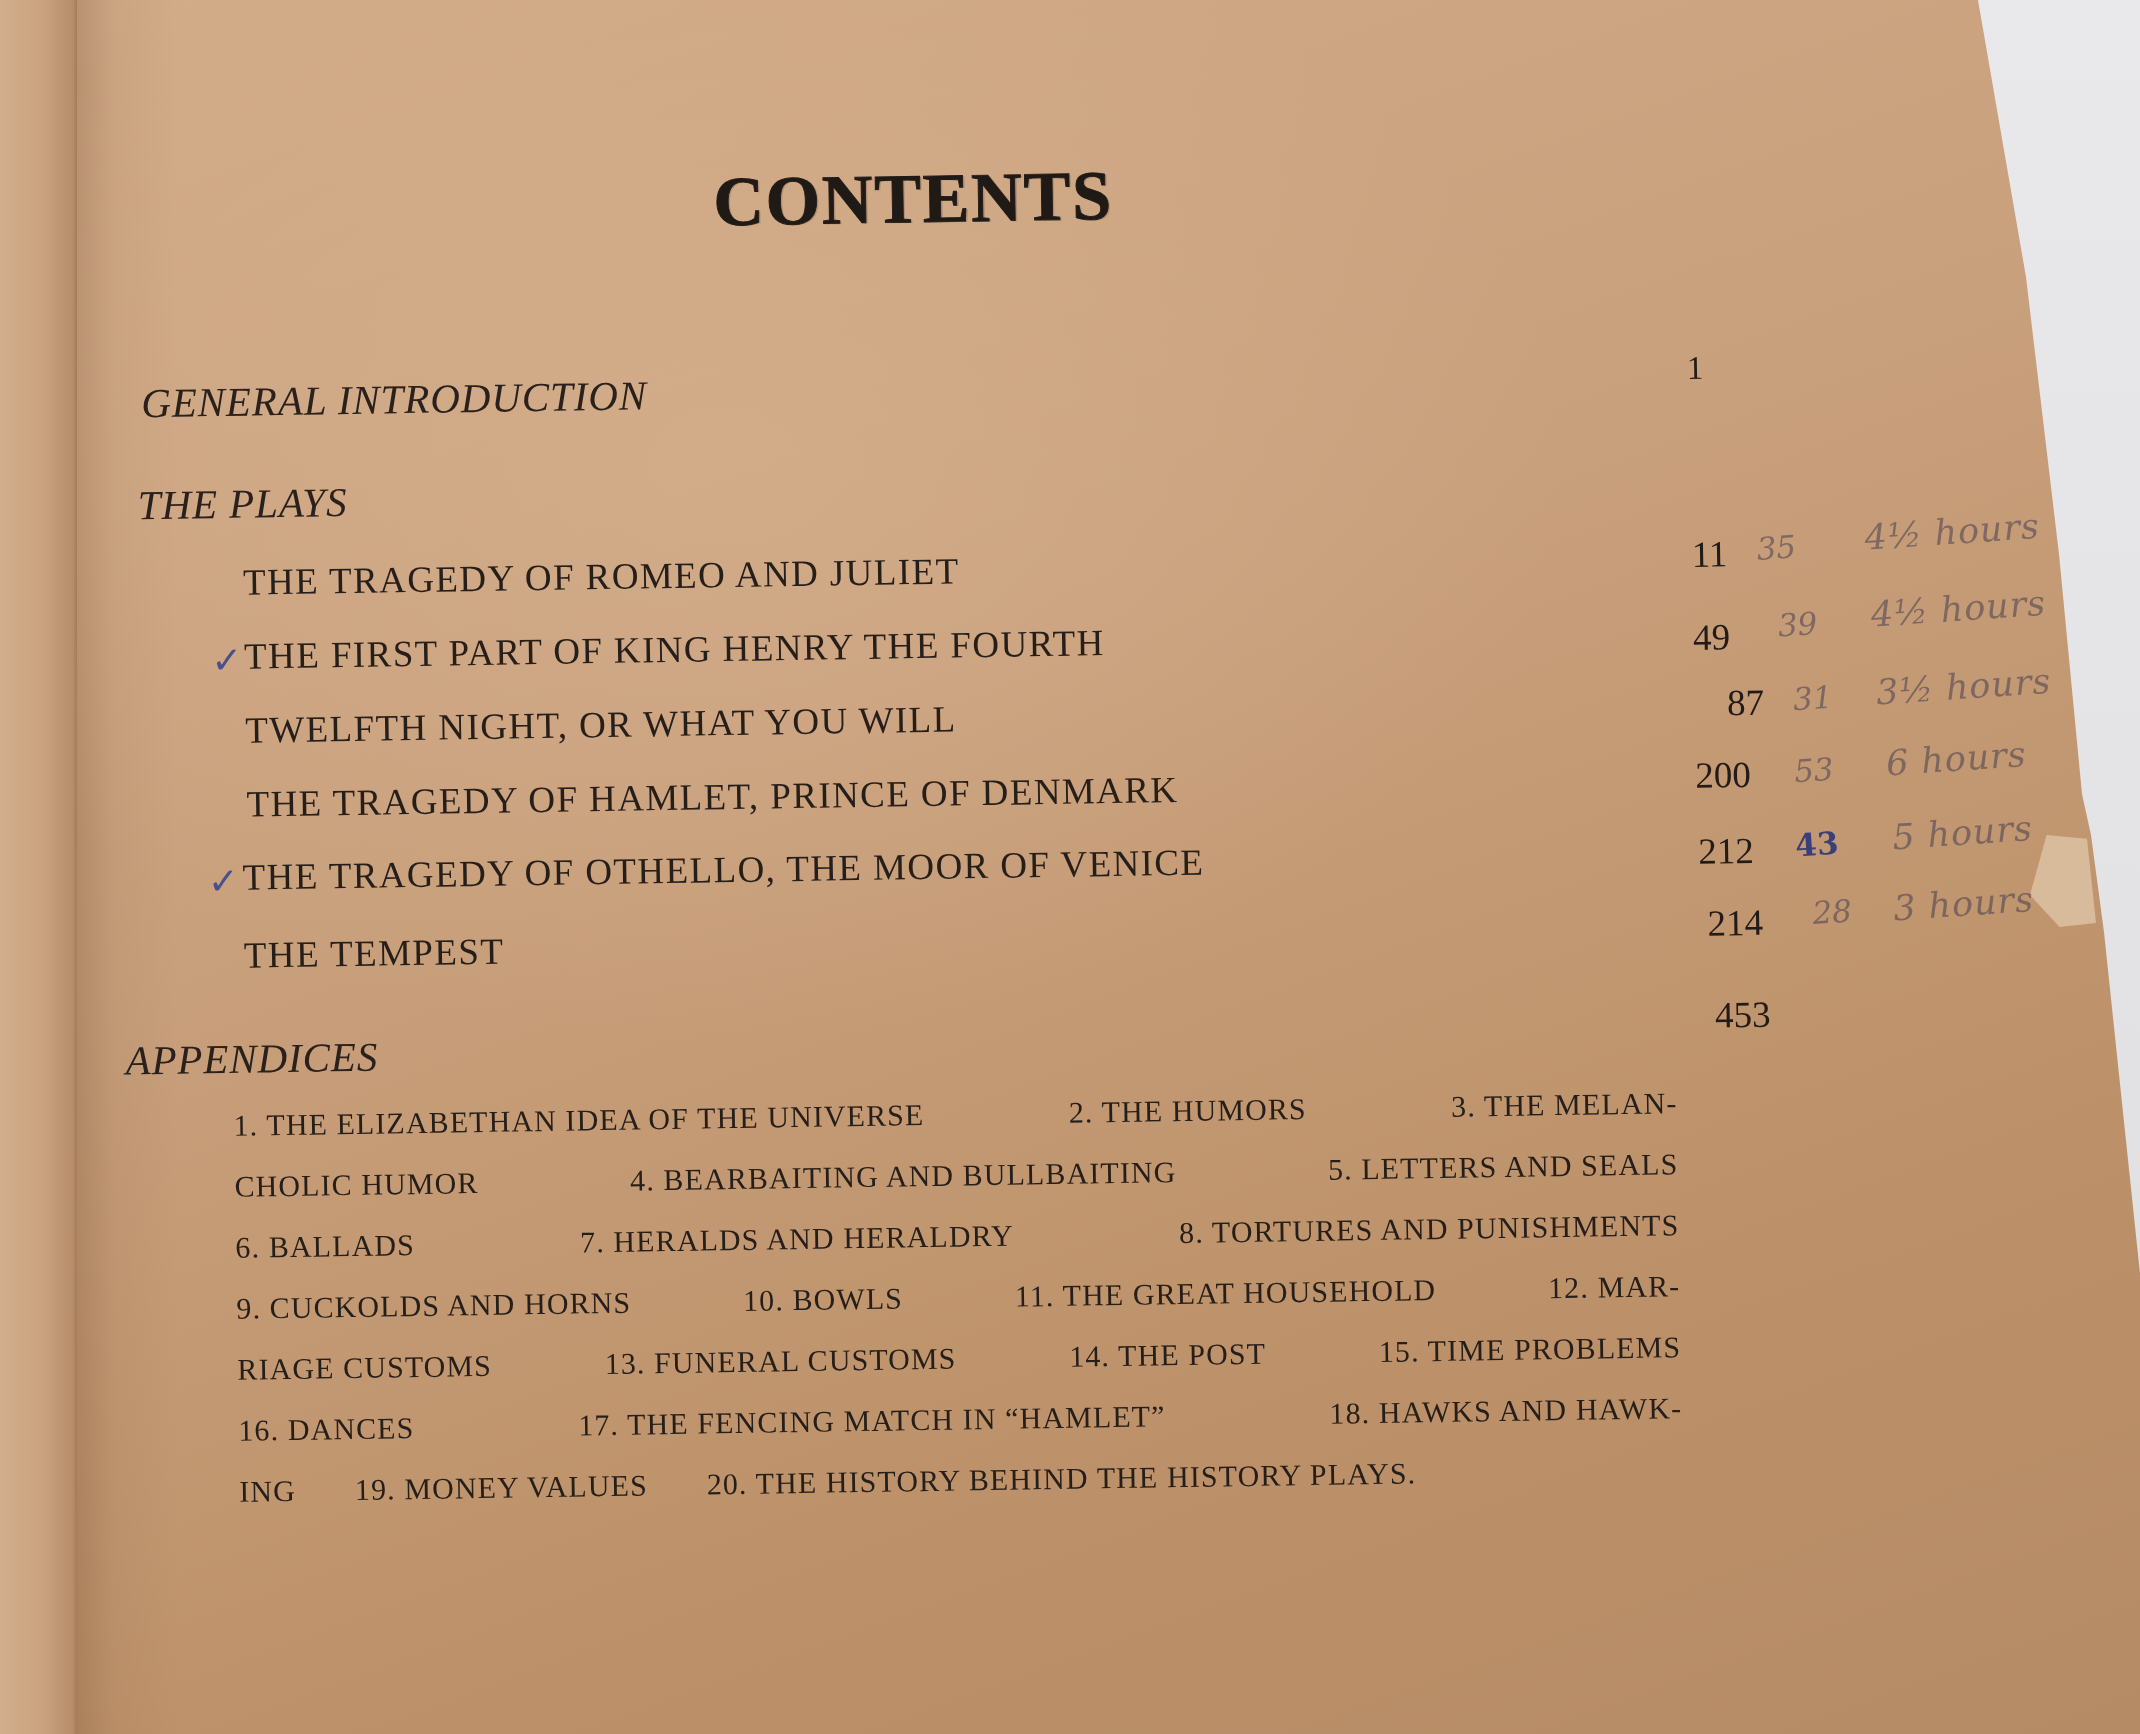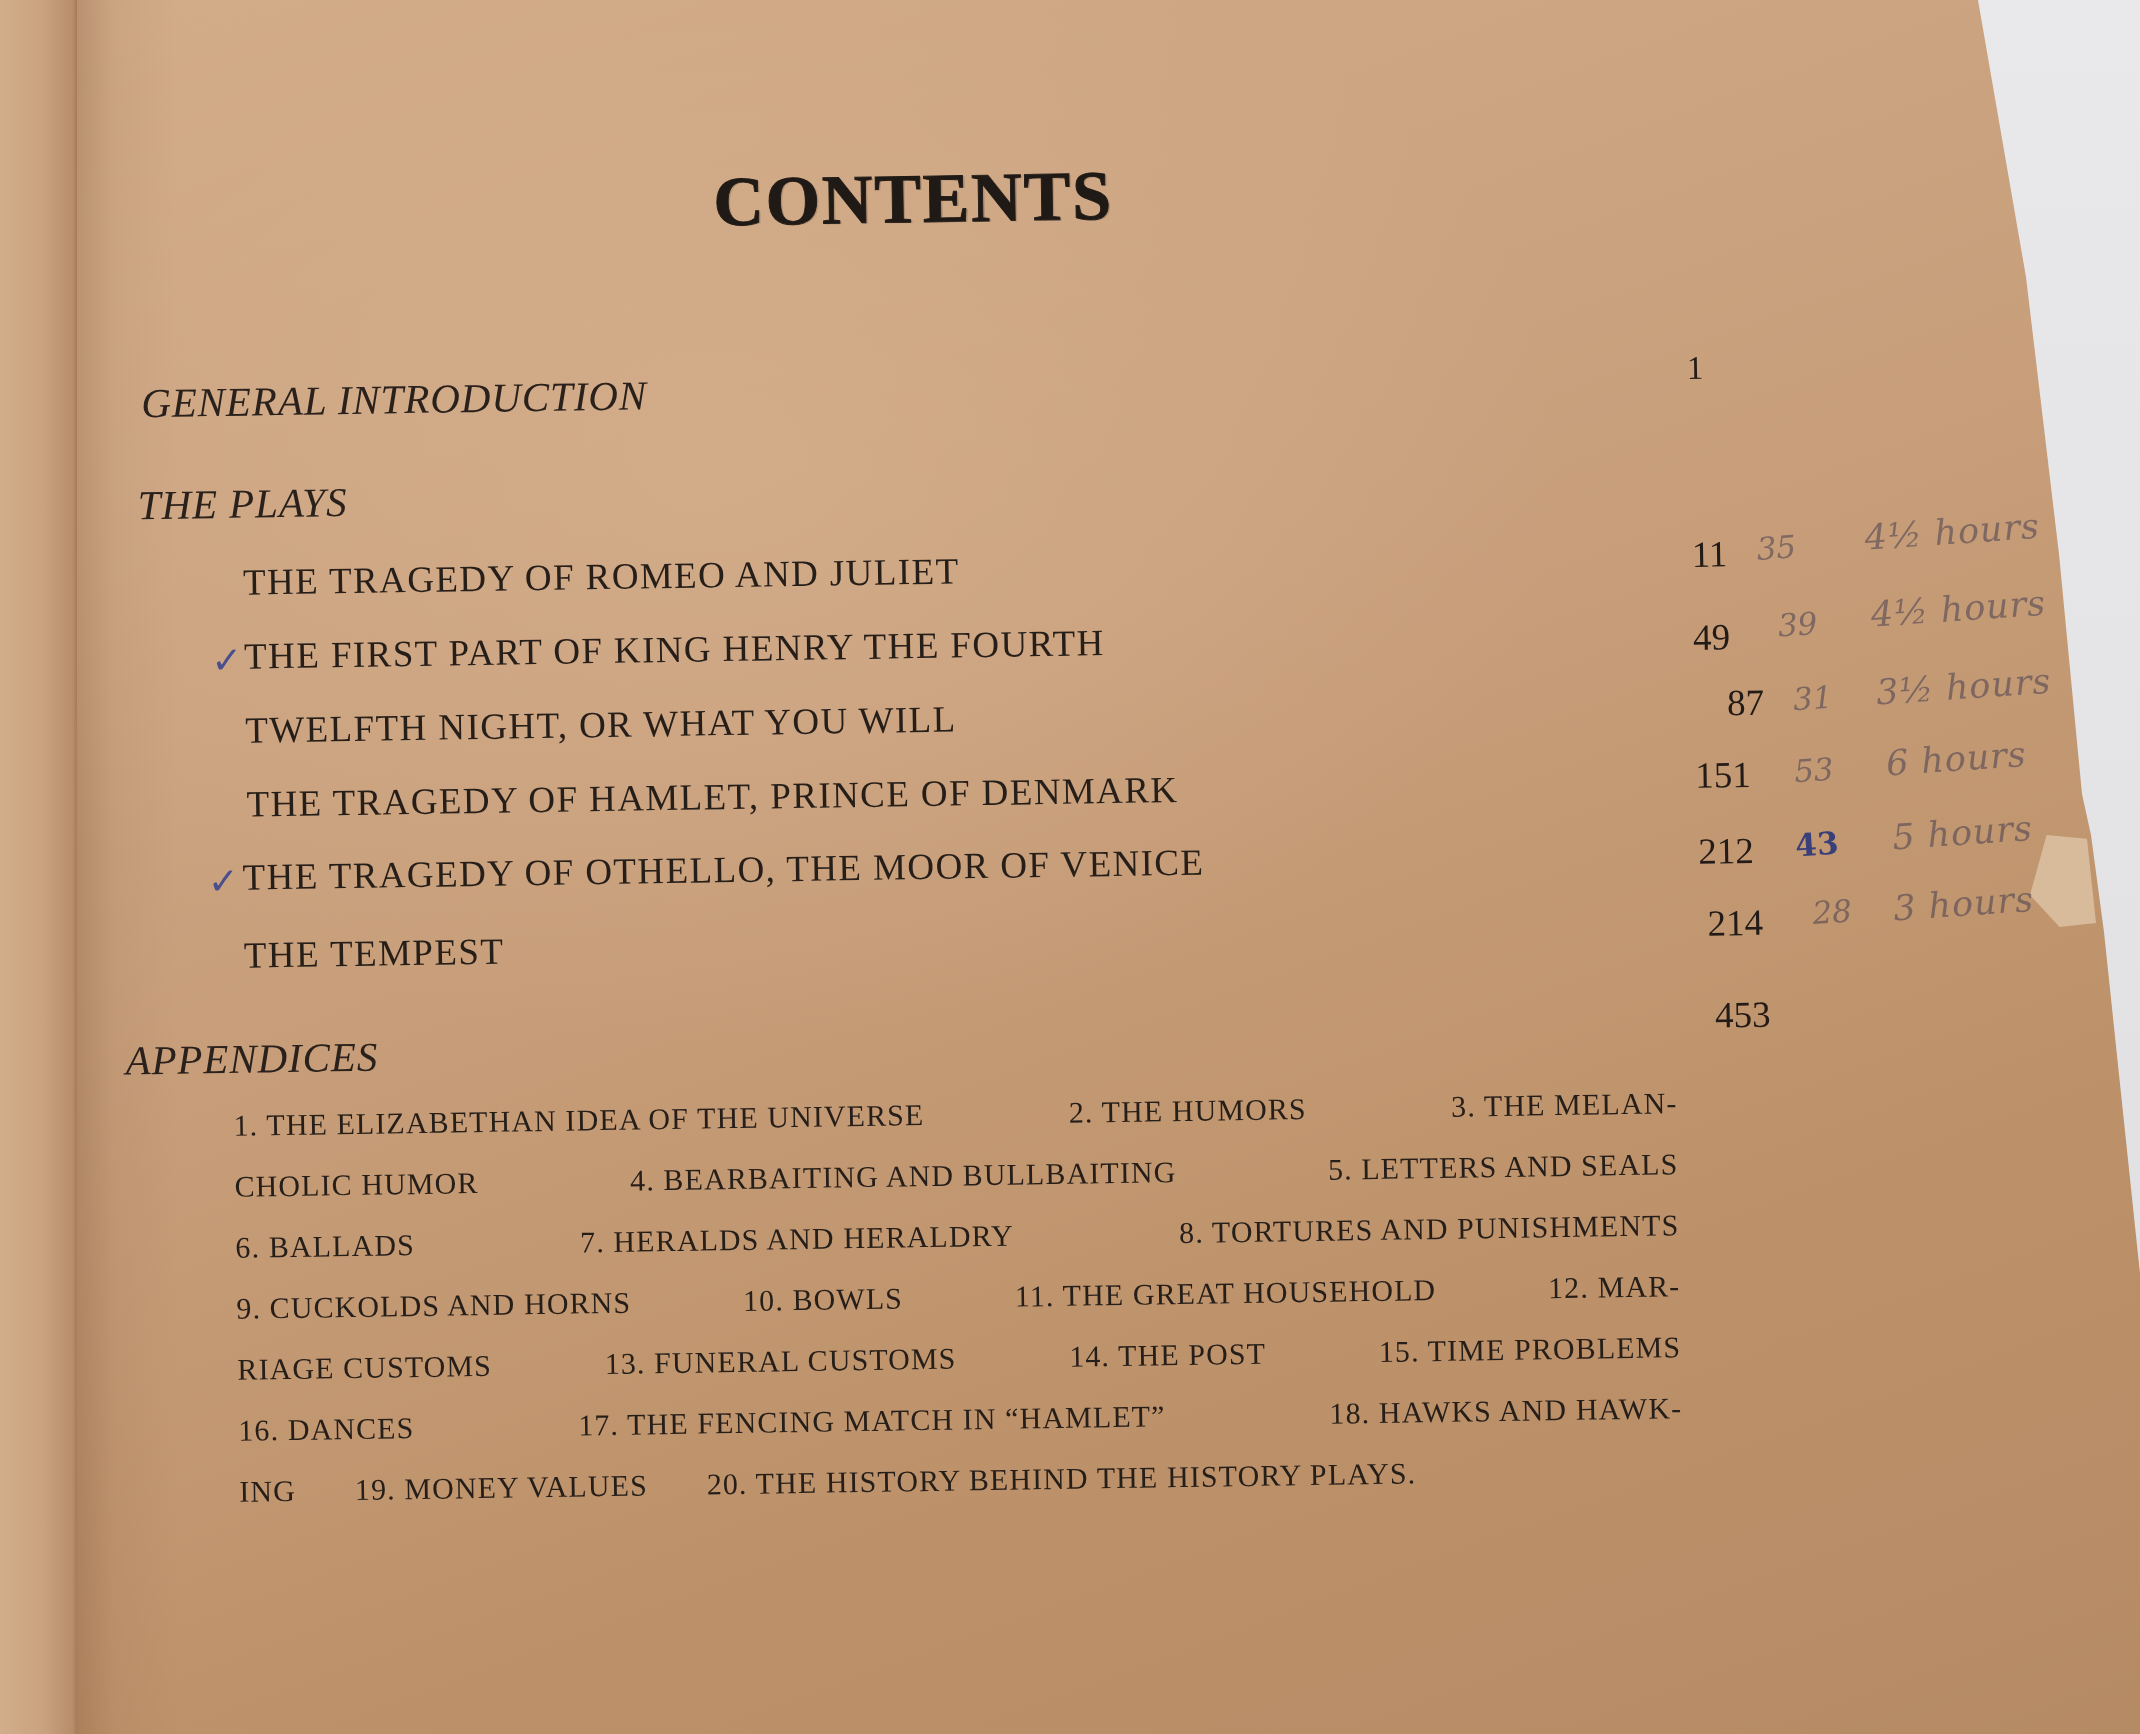--- a/index.html
+++ b/index.html
@@ -150,21 +150,21 @@
 
   <div>
     <div class="play" style="left:247px; top:698px;">TWELFTH NIGHT, OR WHAT YOU WILL</div>
     <div class="pg" style="left:1703px; top:694px;margin-left:26px;">87</div>
     <div class="hand num" style="left:1795px; top:694px;">31</div>
     <div class="hand hrs" style="left:1878px; top:683px;">3½ hours</div>
   </div>
 
   <div>
     <div class="play" style="left:247px; top:772px;">THE TRAGEDY OF HAMLET, PRINCE OF DENMARK</div>
-    <div class="pg" style="left:1696px; top:766px;">151</div>
+    <div class="pg" style="left:1696px; top:766px;">200</div>
     <div class="hand num" style="left:1795px; top:766px;">53</div>
     <div class="hand hrs" style="left:1887px; top:755px;">6 hours</div>
   </div>
 
   <div>
     <span class="check" style="left:207px; top:849px;">✓</span>
     <div class="play" style="left:242px; top:845px;">THE TRAGEDY OF OTHELLO, THE MOOR OF VENICE</div>
     <div class="pg" style="left:1698px; top:842px;">212</div>
     <div class="hand num bold" style="left:1795px; top:840px;">43</div>
     <div class="hand hrs" style="left:1892px; top:829px;">5 hours</div>

